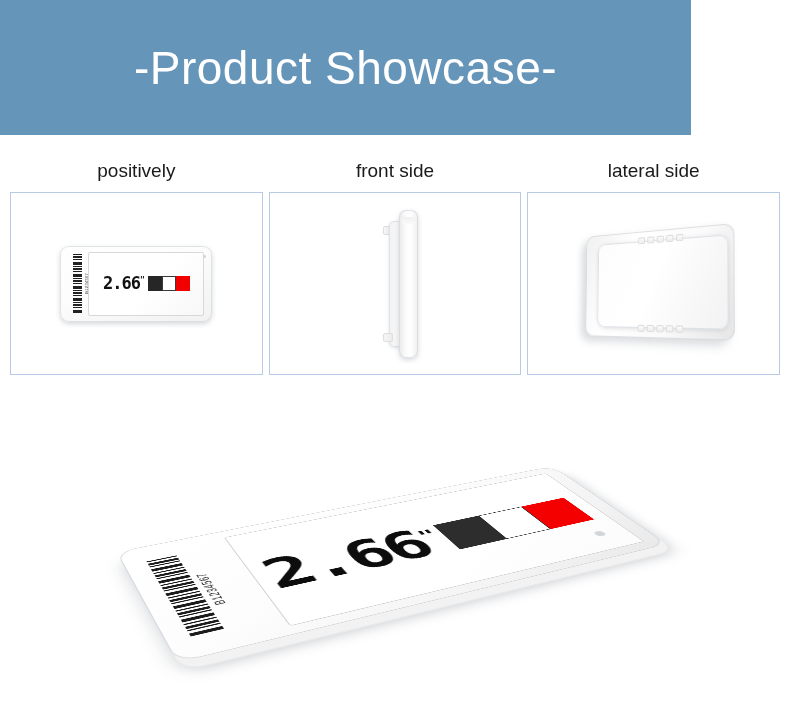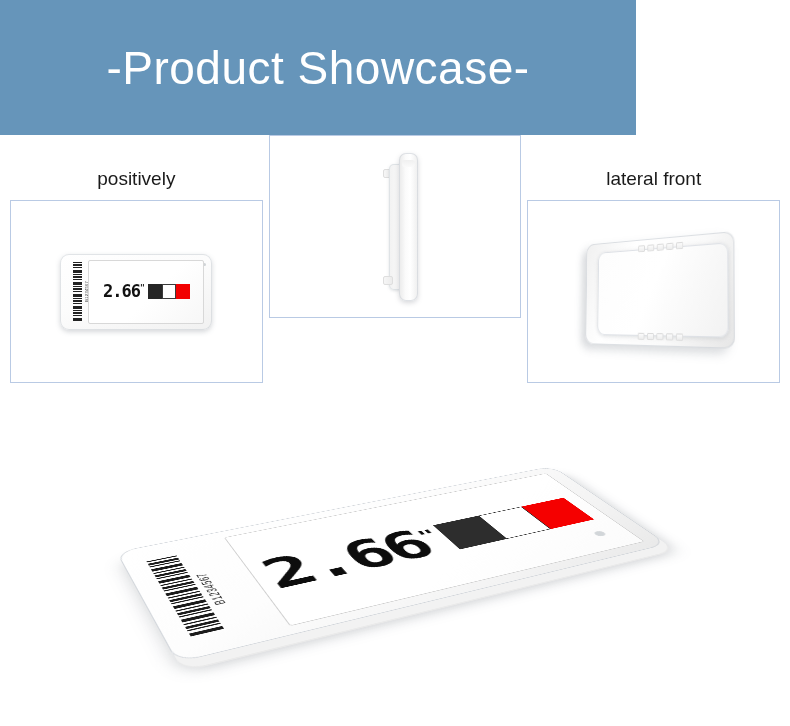--- a/index.html
+++ b/index.html
@@ -13,21 +13,21 @@
     height: 726px;
     font-family: "Liberation Sans", sans-serif;
     overflow: hidden;
     position: relative;
   }
 
   
   .banner {
     position: absolute;
     left: 0; top: 0;
-    width: 636px;
+    width: 691px;
     height: 135px;
     background: #6695ba;
     display: flex;
     align-items: center;
     justify-content: center;
   }
   .banner-title {
     color: #ffffff;
     font-size: 46px;
     font-weight: 400;
@@ -53,21 +53,21 @@
   .card {
     flex: 1 1 0;
     display: flex;
     flex-direction: column;
     align-items: center;
   }
   .card-label {
     font-size: 19px;
     color: #1a1a1a;
     line-height: 1;
-    padding: 34px 0 12px 0;
+    padding: 26px 0 12px 0;
     text-align: center;
     white-space: nowrap;
     font-family: "Liberation Sans", sans-serif;
   }
   .card-frame {
     width: 100%;
     height: 183px;
     border: 1px solid #b9cae4;
     background: #ffffff;
     box-sizing: border-box;
@@ -470,36 +470,37 @@
               </div>
             </div>
           </div>
 
         </div>
       </div>
     </div>
 
 
     <div class="card">
+      <div class="card-label">front side</div>
       <div class="card-frame">
         <div class="card-stage">
 
           <div class="tag-edge">
             <div class="edge-clip t"></div>
             <div class="edge-back"></div>
             <div class="edge-slab"></div>
             <div class="edge-clip b"></div>
           </div>
 
         </div>
       </div>
     </div>
 
     <div class="card">
-      <div class="card-label">lateral front</div>
+      <div class="card-label">lateral side</div>
       <div class="card-frame">
         <div class="card-stage">
 
           <div class="tag-persp">
             <div class="persp-shell"></div>
             <div class="persp-plate"></div>
             <div class="persp-notches top">
               <div class="notch"></div>
               <div class="notch"></div>
               <div class="notch"></div>

